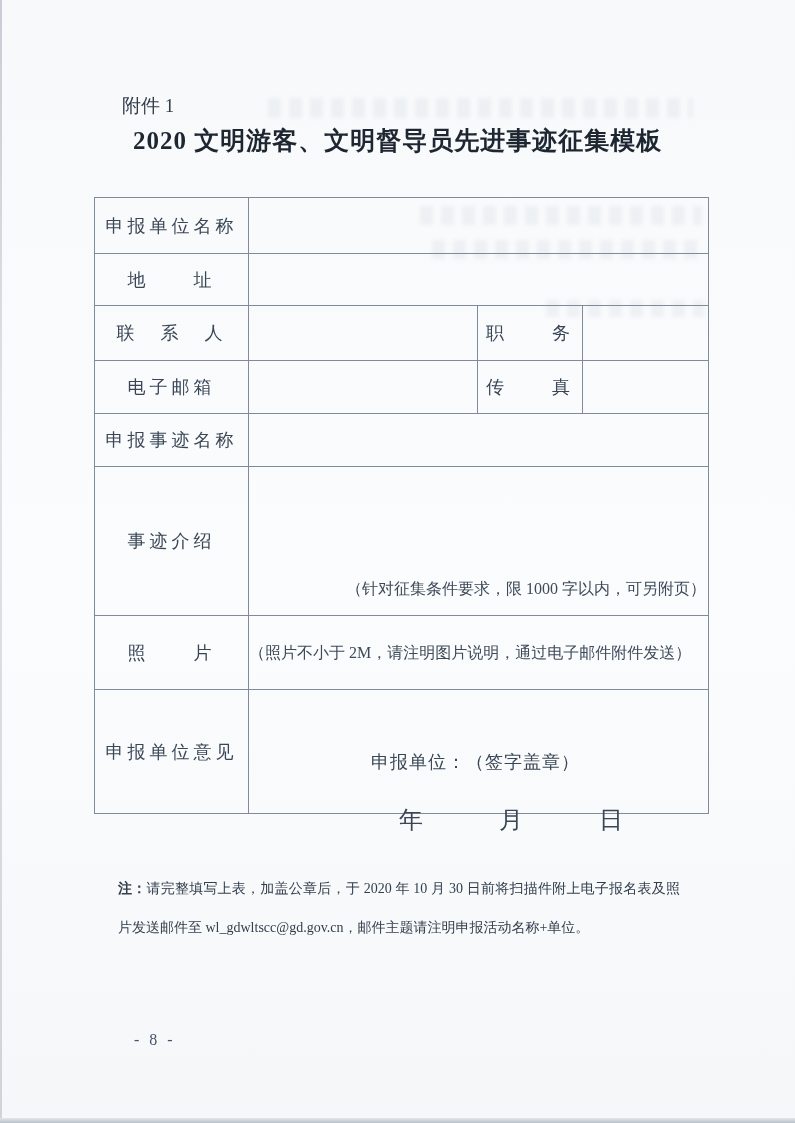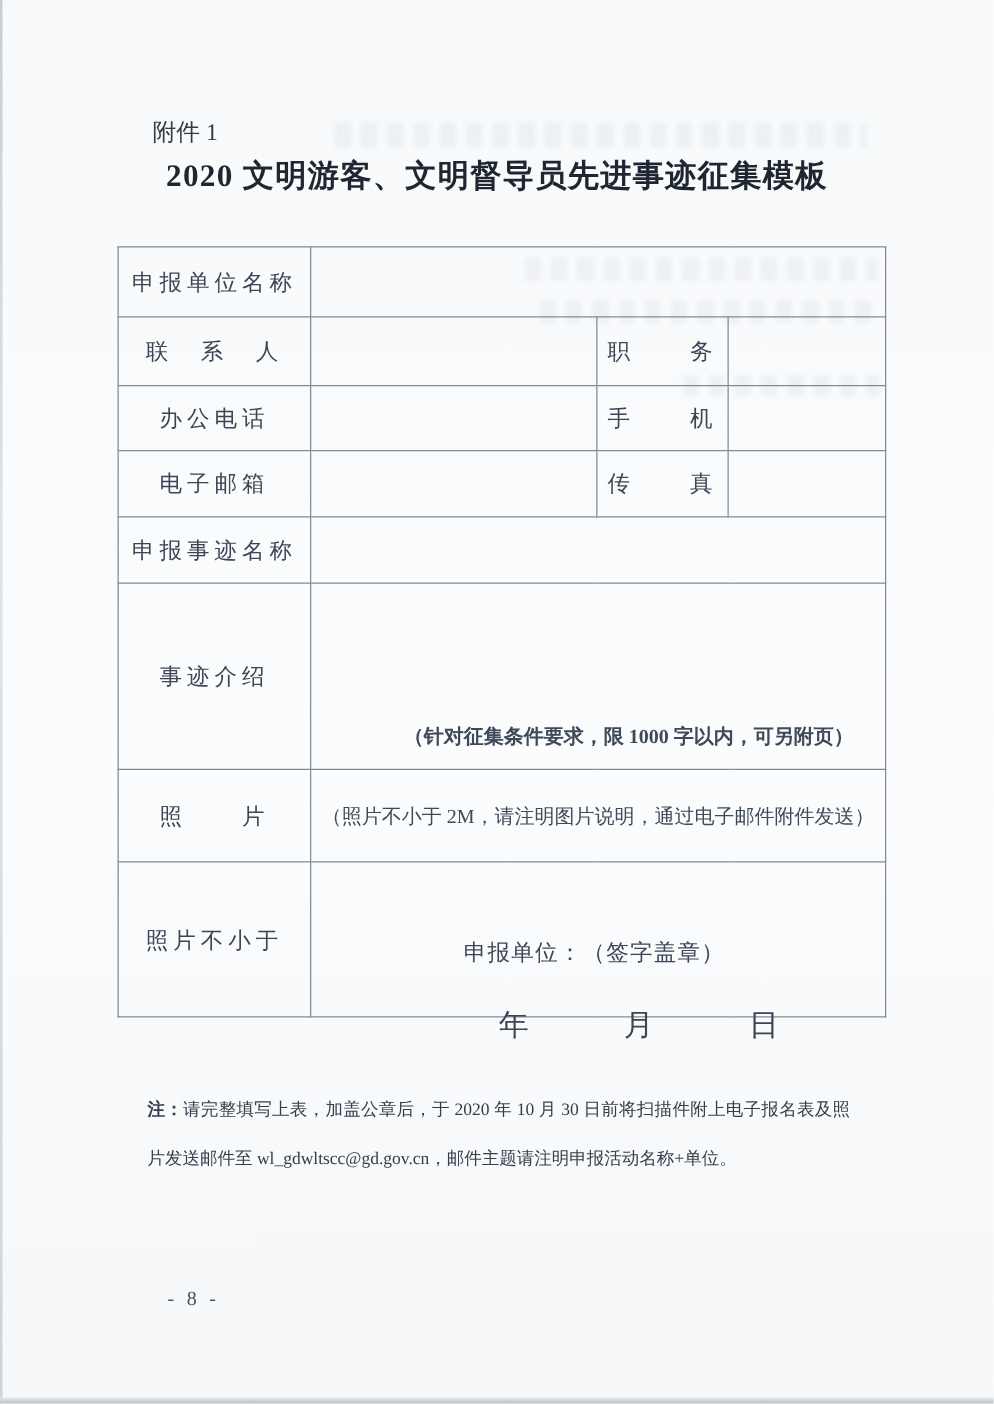--- a/index.html
+++ b/index.html
@@ -43,23 +43,23 @@
     border:1px solid #7f8b99;
     padding:0;vertical-align:middle;
     font-size:18px;color:#3a4656;
   }
   td.lbl{text-align:center;letter-spacing:4px;}
   .r1 td{height:55px;} .r2 td{height:51px;} .r3 td{height:54px;}
   .r4 td{height:51px;} .r5 td{height:52px;margin-left:36px;} .r6 td{height:52px;}
   .r7 td{height:148px;} .r8 td{height:73px;} .r9 td{height:123px;}
 
   td.intro-cell{position:relative;}
-  .intro-note{position:absolute;right:25px;bottom:15px;
-    font-size:16px;letter-spacing:0;color:#3e4a59;white-space:nowrap;font-weight:bold;}
-  td.photo-cell{text-align:center;}
+  .intro-note{position:absolute;right:2px;bottom:15px;
+    font-size:16px;letter-spacing:0;color:#3e4a59;white-space:nowrap;}
+  td.photo-cell{text-align:left;}
   .photo-note{font-size:16px;color:#3e4a59;white-space:nowrap;}
   td.opinion-cell{position:relative;}
   .op-sign{position:absolute;left:122px;top:60px;font-size:18px;letter-spacing:1px;white-space:nowrap;}
   .op-date{position:absolute;left:150px;top:114px;font-size:24px;letter-spacing:1px;white-space:nowrap;}
 
   .footnote{
     position:absolute;left:118px;top:869px;width:562px;
     font-size:14px;line-height:39px;text-align:justify;
     color:#323e4c;
   }
@@ -87,30 +87,28 @@
       <col style="width:154px">
         <col style="width:229px">
         <col style="width:105px">
         <col style="width:126px">
     </colgroup>
     <tbody>
       <tr class="r1">
         <td class="lbl">申报单位名称</td>
         <td colspan="3"></td>
       </tr>
+      <tr class="r2">
+        <td class="lbl">地　　址</td>
+        <td colspan="3"></td>
+      </tr>
       <tr class="r3">
         <td class="lbl">联　系　人</td>
         <td></td>
         <td class="lbl">职　　务</td>
-        <td></td>
-      </tr>
-      <tr class="r4">
-        <td class="lbl">办公电话</td>
-        <td></td>
-        <td class="lbl">手　　机</td>
         <td></td>
       </tr>
       <tr class="r5">
         <td class="lbl">电子邮箱</td>
         <td></td>
         <td class="lbl">传　　真</td>
         <td></td>
       </tr>
       <tr class="r6">
         <td class="lbl">申报事迹名称</td>
@@ -122,21 +120,21 @@
           <div class="intro-note">（针对征集条件要求，限 1000 字以内，可另附页）</div>
         </td>
       </tr>
       <tr class="r8">
         <td class="lbl">照　　片</td>
         <td colspan="3" class="photo-cell">
           <span class="photo-note">（照片不小于 2M，请注明图片说明，通过电子邮件附件发送）</span>
         </td>
       </tr>
       <tr class="r9">
-        <td class="lbl">照片不小于</td>
+        <td class="lbl">申报单位意见</td>
         <td colspan="3" class="opinion-cell">
           <div class="op-sign">申报单位：（签字盖章）</div>
           <div class="op-date">年　　　月　　　日</div>
         </td>
       </tr>
     </tbody>
   </table>
 
   <div class="footnote">
     <span class="fn-prefix">注：</span><span>请完整填写上表，加盖公章后，于 2020 年 10 月 30 日前将扫描件附上电子报名表及照片发送邮件至 wl_gdwltscc@gd.gov.cn，邮件主题请注明申报活动名称+单位。</span>

